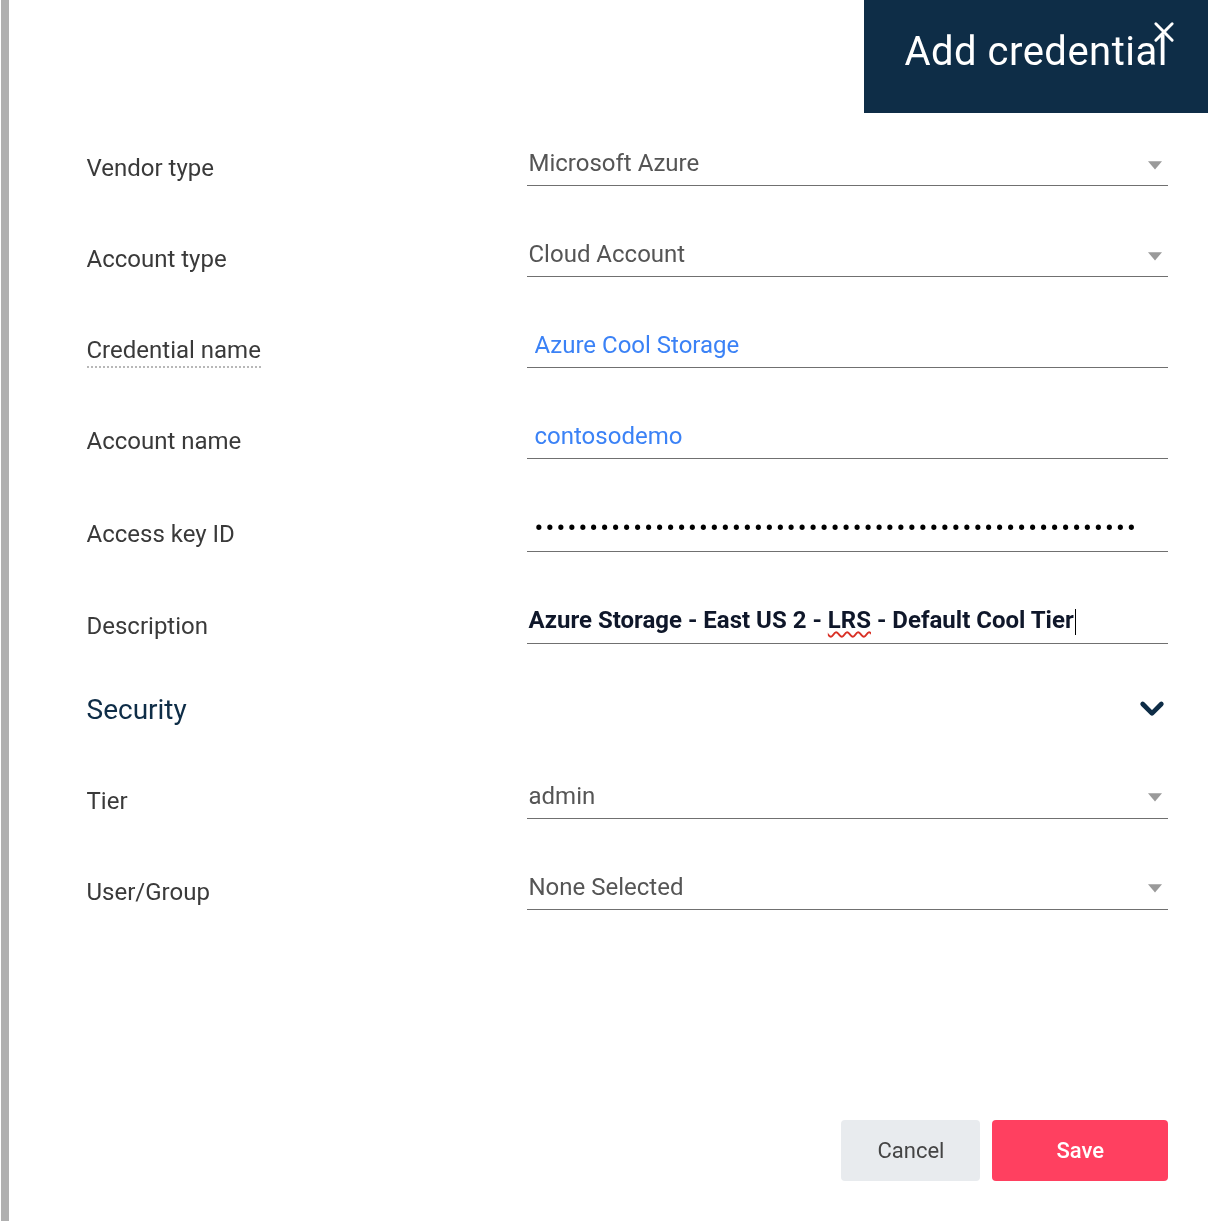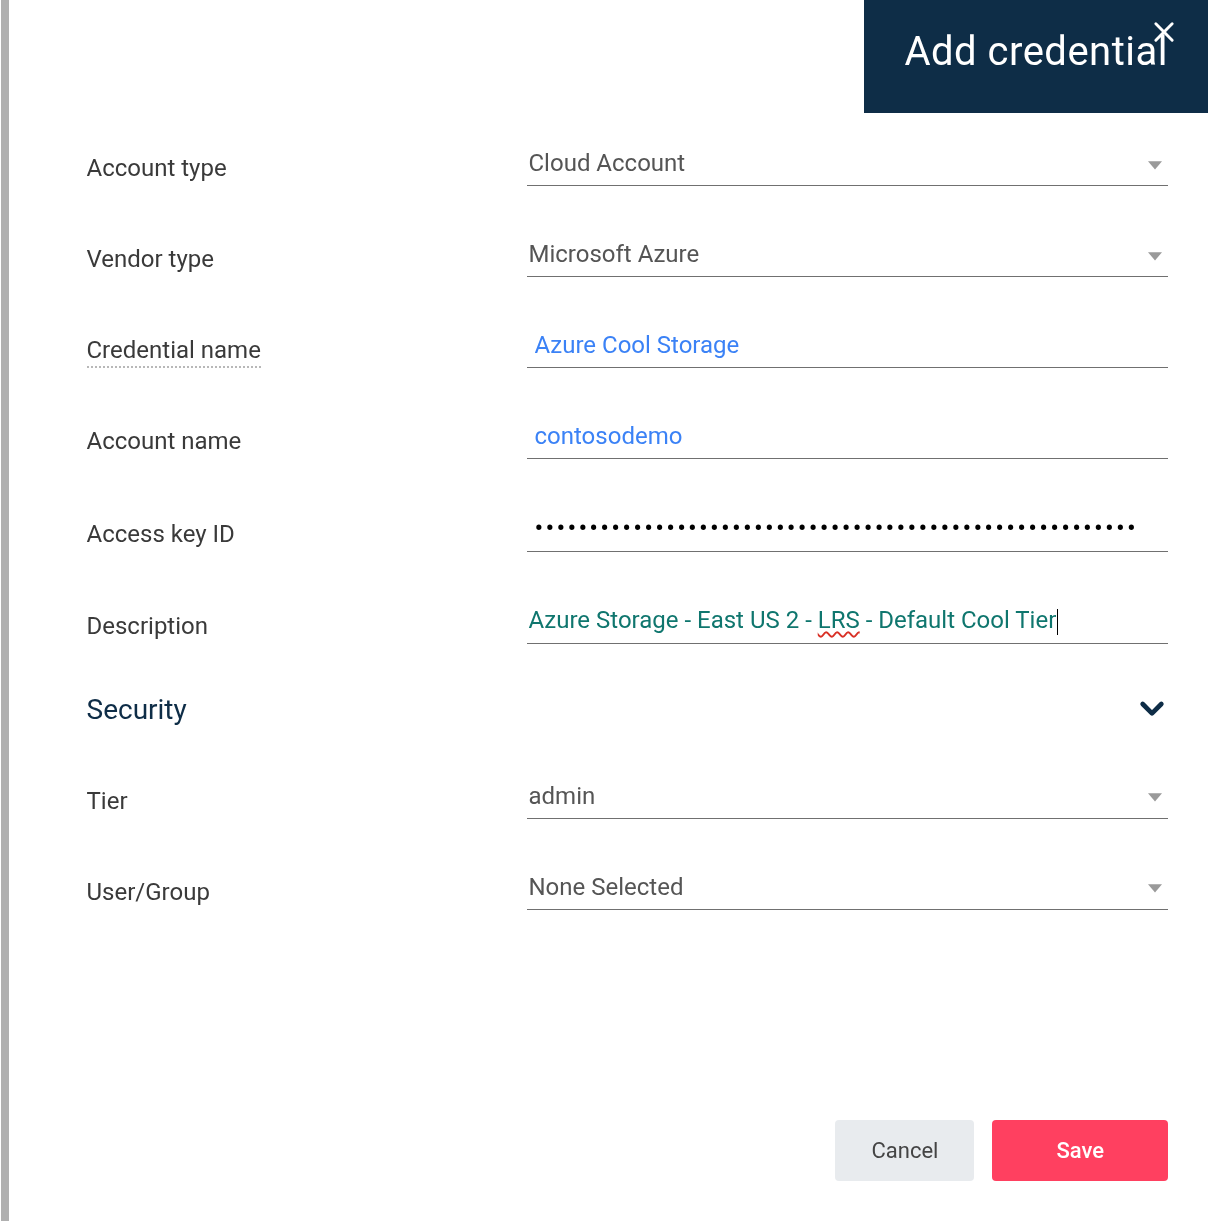--- a/index.html
+++ b/index.html
@@ -157,21 +157,21 @@
       height: 32px;
     }
     .spellcheck {
       text-decoration: underline wavy #d93025;
       text-decoration-thickness: 1.5px;
       text-underline-offset: 3px;
     }
     .footer {
       display: flex;
       justify-content: flex-end;
-      gap: 18px;
+      gap: 12px;
       padding: 0 40px 40px 40px;
     }
     .btn {
       border: none;
       padding: 18px 36px;
       font-size: 22px;
       font-weight: 400;
       cursor: pointer;
       border-radius: 4px;
       font-family: inherit;
@@ -208,44 +208,44 @@
           <line x1="5" y1="5" x2="19" y2="19"></line>
           <line x1="19" y1="5" x2="5" y2="19"></line>
         </svg>
       </span>
     </div>
   </div>
 
   <div class="content">
 
     <div class="form-row">
+      <div class="form-label">Vendor type</div>
+      <div class="form-control">
+        <div class="select-control">Microsoft Azure</div>
+        <span class="caret-down">
+          <svg viewBox="0 0 10 6">
+              <path d="M0 0 L5 6 L10 0 Z" fill="currentColor"></path>
+            </svg>
+        </span>
+      </div>
+    </div>
+
+    <div class="form-row">
       <div class="form-label">Account type</div>
       <div class="form-control">
         <div class="select-control">Cloud Account</div>
         <span class="caret-down">
           <svg viewBox="0 0 10 6">
               <path d="M0 0 L5 6 L10 0 Z" fill="currentColor"></path>
             </svg>
         </span>
       </div>
     </div>
 
     <div class="form-row">
-      <div class="form-label">Vendor type</div>
-      <div class="form-control">
-        <div class="select-control">Microsoft Azure</div>
-        <span class="caret-down">
-          <svg viewBox="0 0 10 6">
-              <path d="M0 0 L5 6 L10 0 Z" fill="currentColor"></path>
-            </svg>
-        </span>
-      </div>
-    </div>
-
-    <div class="form-row">
       <div class="label-wrap">
         <span class="form-label dotted">
           <span class="dotted-underline">Credential name</span>
         </span>
       </div>
       <div class="form-control">
         <input type="text" class="text-control" value="Azure Cool Storage" style="">
       </div>
     </div>
 
@@ -259,21 +259,21 @@
     <div class="form-row">
       <div class="form-label">Access key ID</div>
       <div class="form-control">
         <div class="text-control password-dots">•••••••••••••••••••••••••••••••••••••••••••••••••••••••</div>
       </div>
     </div>
 
     <div class="form-row">
       <div class="form-label">Description</div>
       <div class="form-control">
-        <div class="text-control desc-input" style="white-space:nowrap; overflow:hidden; color:#0f766e; padding-left:2px;">
+        <div class="text-control desc-input" style="white-space:nowrap; overflow:hidden; color:#0f172a; padding-left:2px;font-weight:bold;">
           <span>Azure Storage - East US 2 - </span><span class="spellcheck">LRS</span><span> - Default Cool Tier</span><span class="cursor-line"></span>
         </div>
       </div>
     </div>
 
     <div class="section-header">
       <div class="section-title">Security</div>
       <span class="section-caret">
         <svg viewBox="0 0 24 24" fill="none" stroke="currentColor" stroke-width="3.5" stroke-linecap="round" stroke-linejoin="round">
           <polyline points="5 9 12 16 19 9"></polyline>

